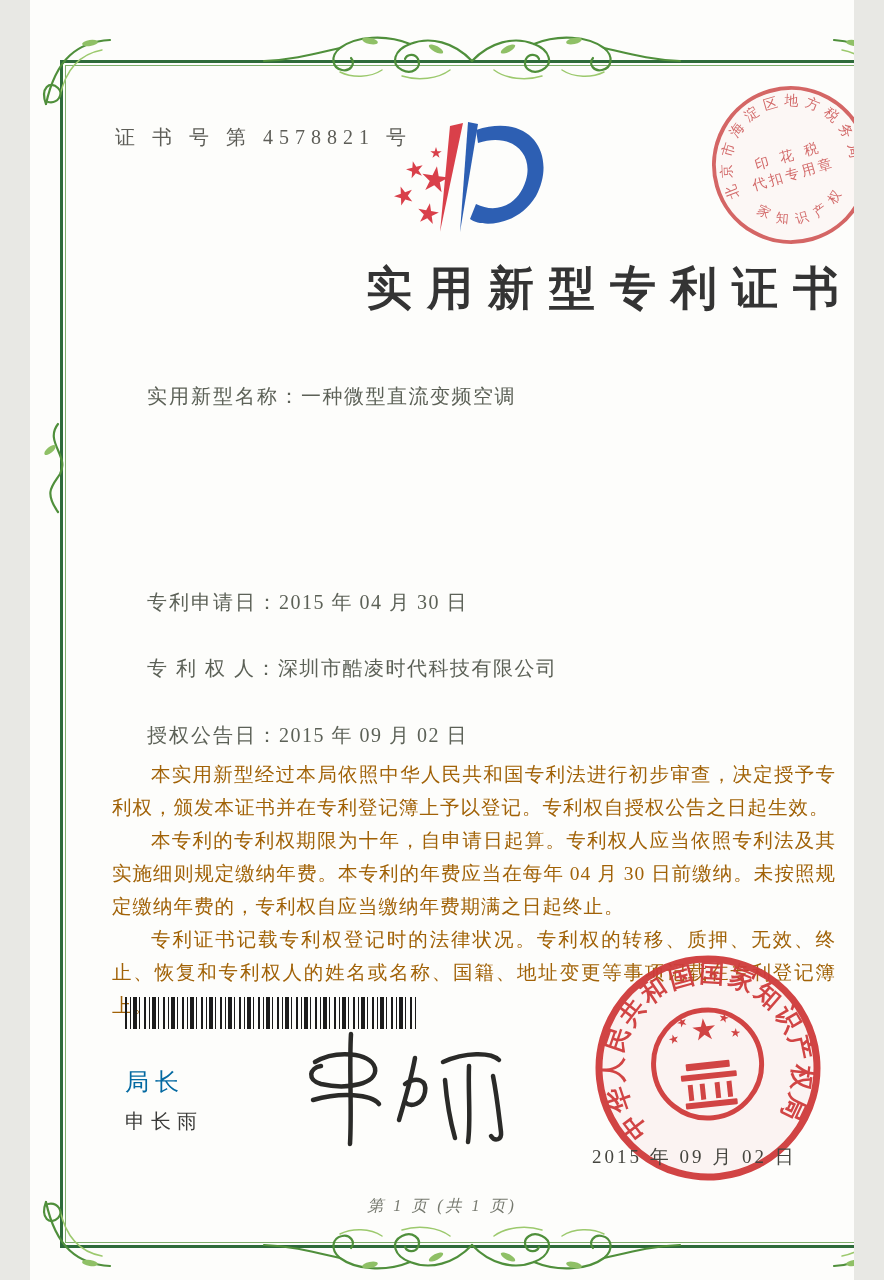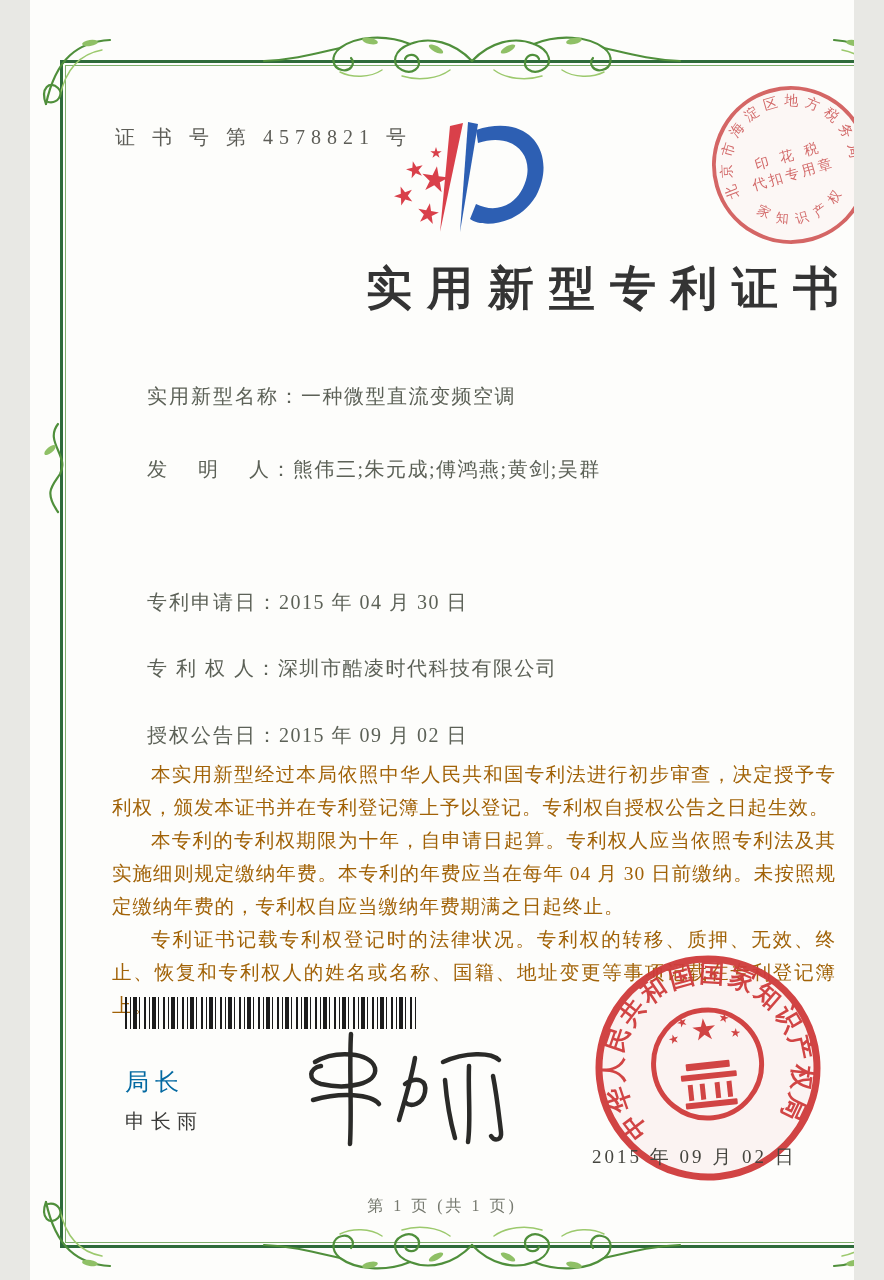--- a/index.html
+++ b/index.html
@@ -41,21 +41,21 @@
   }
   .director-title{position:absolute;left:95px;top:1066px;font-size:24px;letter-spacing:6px;color:#0369a1;}
   .director-name{position:absolute;left:95px;top:1108px;font-size:20px;letter-spacing:6px;color:#3c3c3a;}
   .signature{position:absolute;left:225px;top:1028px;}
   .signature path{fill:none;stroke:#2a2a28;stroke-width:4.5;stroke-linecap:round;stroke-linejoin:round;}
   
   .tax-seal{position:absolute;left:676px;top:80px;transform:rotate(-16deg);opacity:.82;}
   .official-seal{position:absolute;left:556px;top:946px;transform:rotate(-6deg);opacity:.95;}
   .seal-date{position:absolute;left:562px;top:1144px;font-size:19px;letter-spacing:3px;color:#45453f;z-index:5;}
   .footer{position:absolute;left:0;top:1196px;width:100%;text-align:center;
-    font-size:16px;letter-spacing:3px;color:#76796f;}
+    font-size:16px;letter-spacing:3px;color:#76796f;font-style:italic;}
 </style>
 </head>
 <body>
 
 <div class="page">
 
   <div class="frame">
     <div class="frame-inner"></div>
   </div>
 
@@ -135,23 +135,20 @@
       <textPath href="#tax-arc-bottom" startOffset="50%" text-anchor="middle">国家知识产权局</textPath>
     </text>
     <text x="85" y="80" text-anchor="middle" font-size="14" fill="#c94a4a" letter-spacing="4">印 花 税</text>
     <text x="85" y="99" text-anchor="middle" font-size="14" fill="#c94a4a" letter-spacing="3">代扣专用章</text>
   </svg>
 
   <div class="title">实用新型专利证书</div>
 
   <div class="field" style="top:383px">
     <span class="flabel">实用新型名称：</span><span class="fvalue">一种微型直流变频空调</span>
-  </div>
-  <div class="field" style="top:456px">
-    <span class="flabel">发　 明　 人：</span><span class="fvalue">熊伟三;朱元成;傅鸿燕;黄剑;吴群</span>
   </div>
   <div class="field" style="top:589px">
     <span class="flabel">专利申请日：</span><span class="fvalue">2015 年 04 月 30 日</span>
   </div>
   <div class="field" style="top:655px">
     <span class="flabel">专 利 权 人：</span><span class="fvalue">深圳市酷凌时代科技有限公司</span>
   </div>
   <div class="field" style="top:722px">
     <span class="flabel">授权公告日：</span><span class="fvalue">2015 年 09 月 02 日</span>
   </div>

